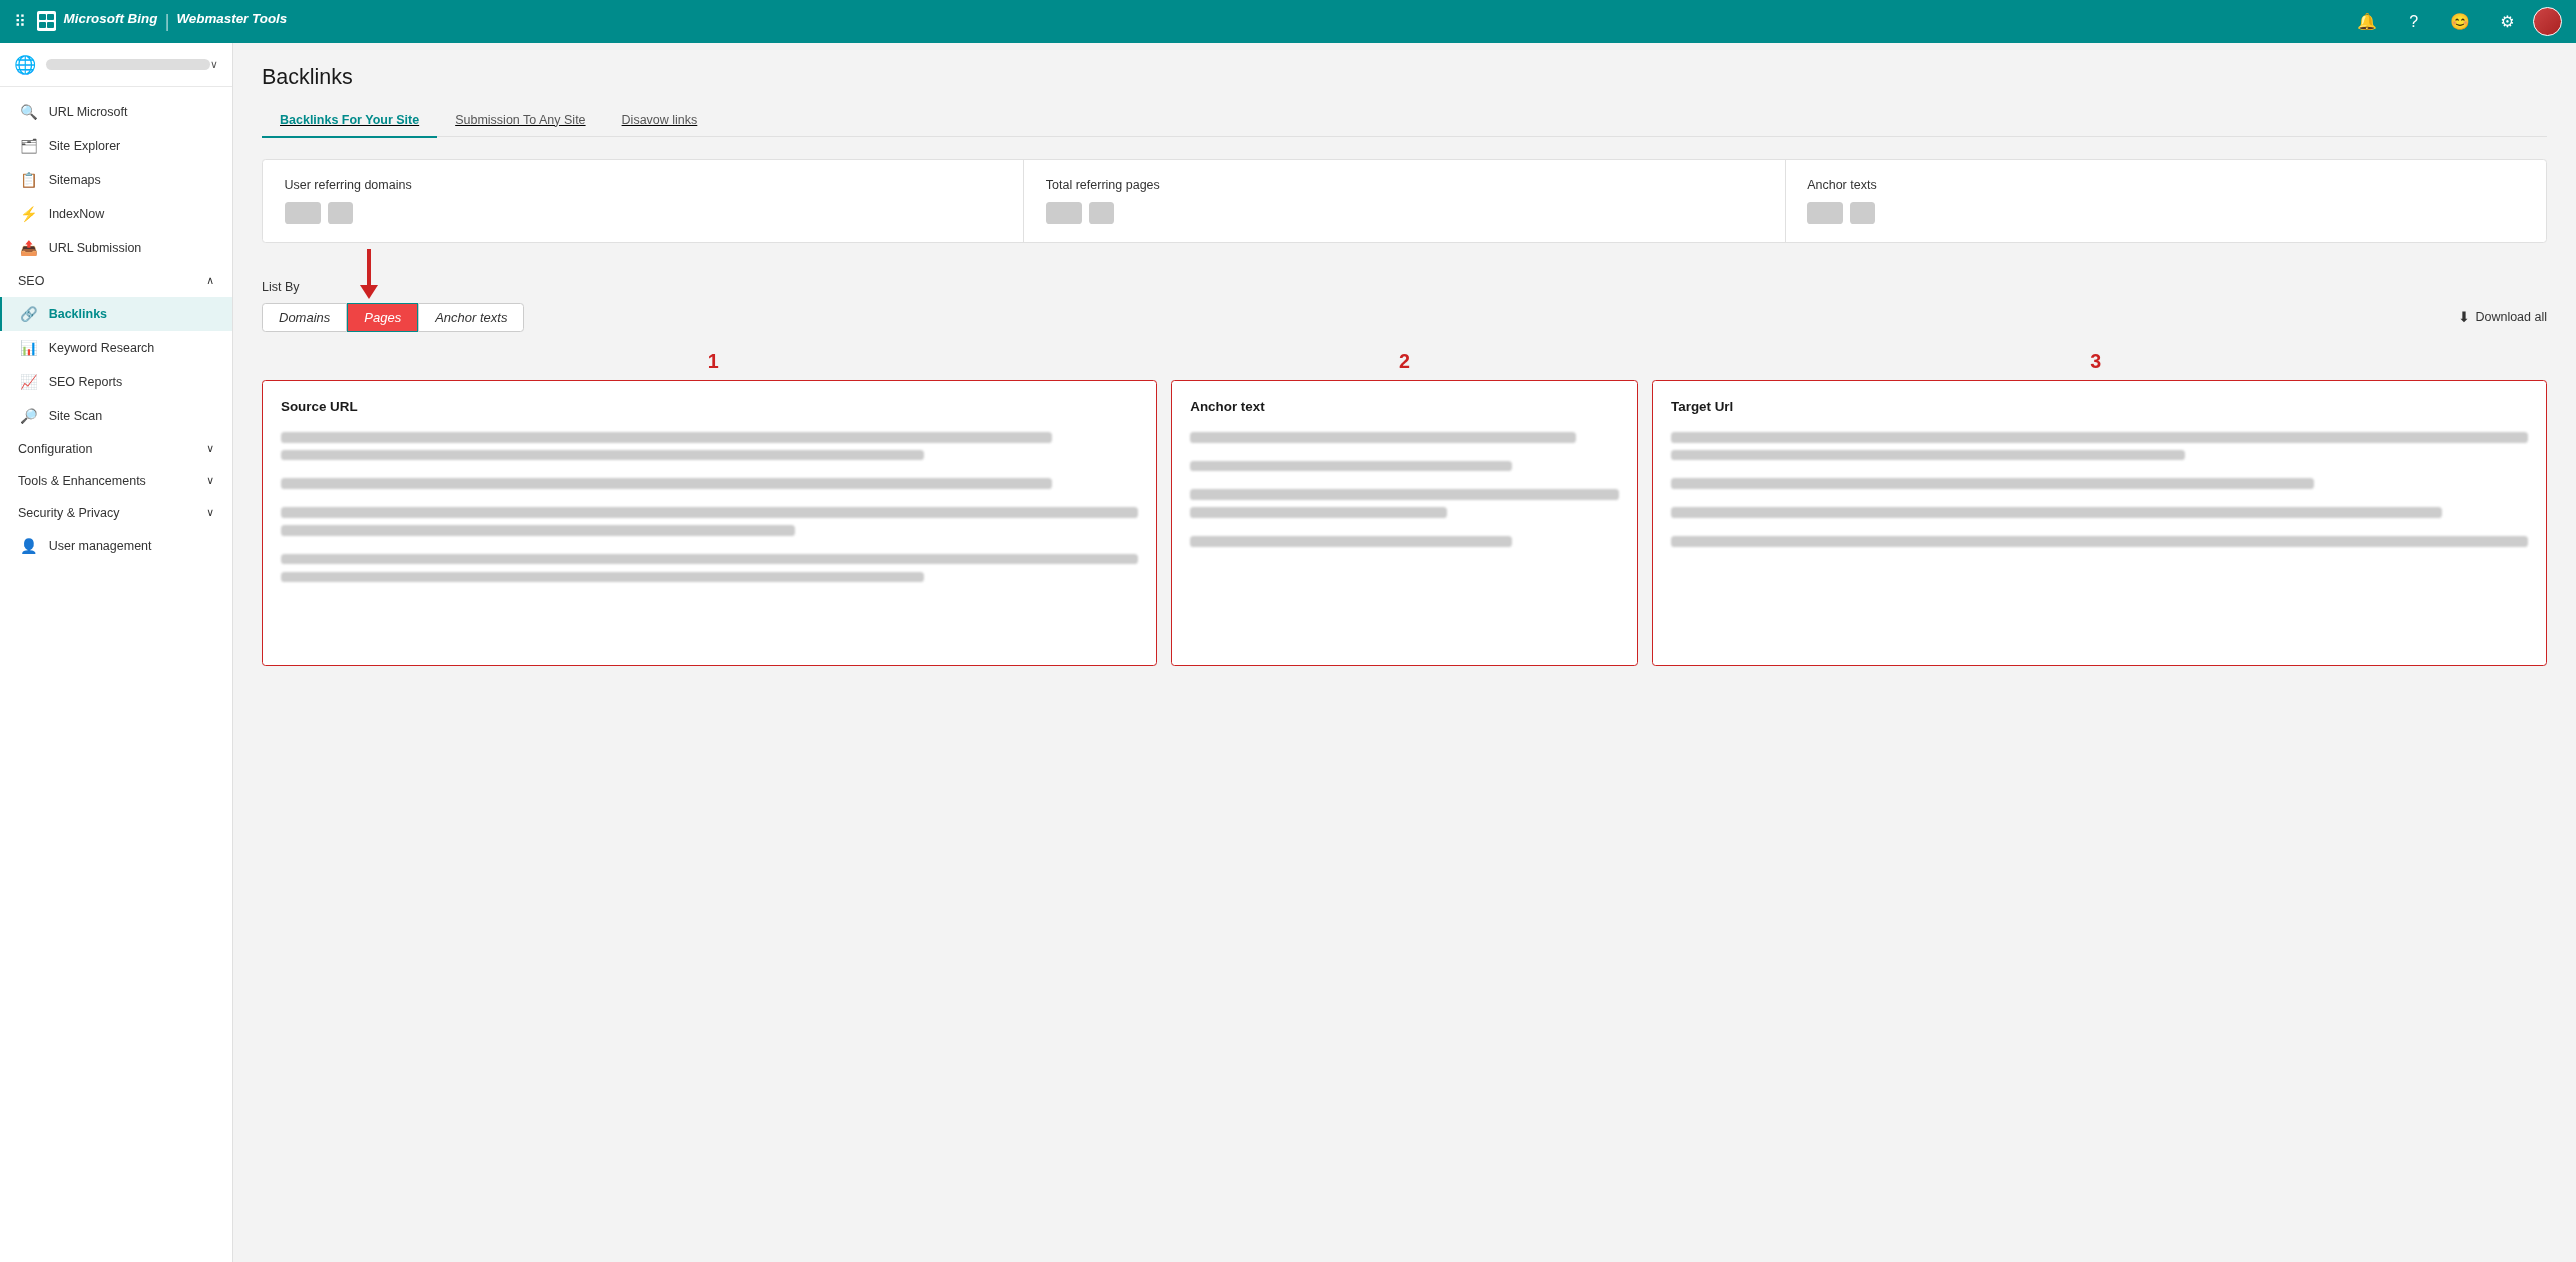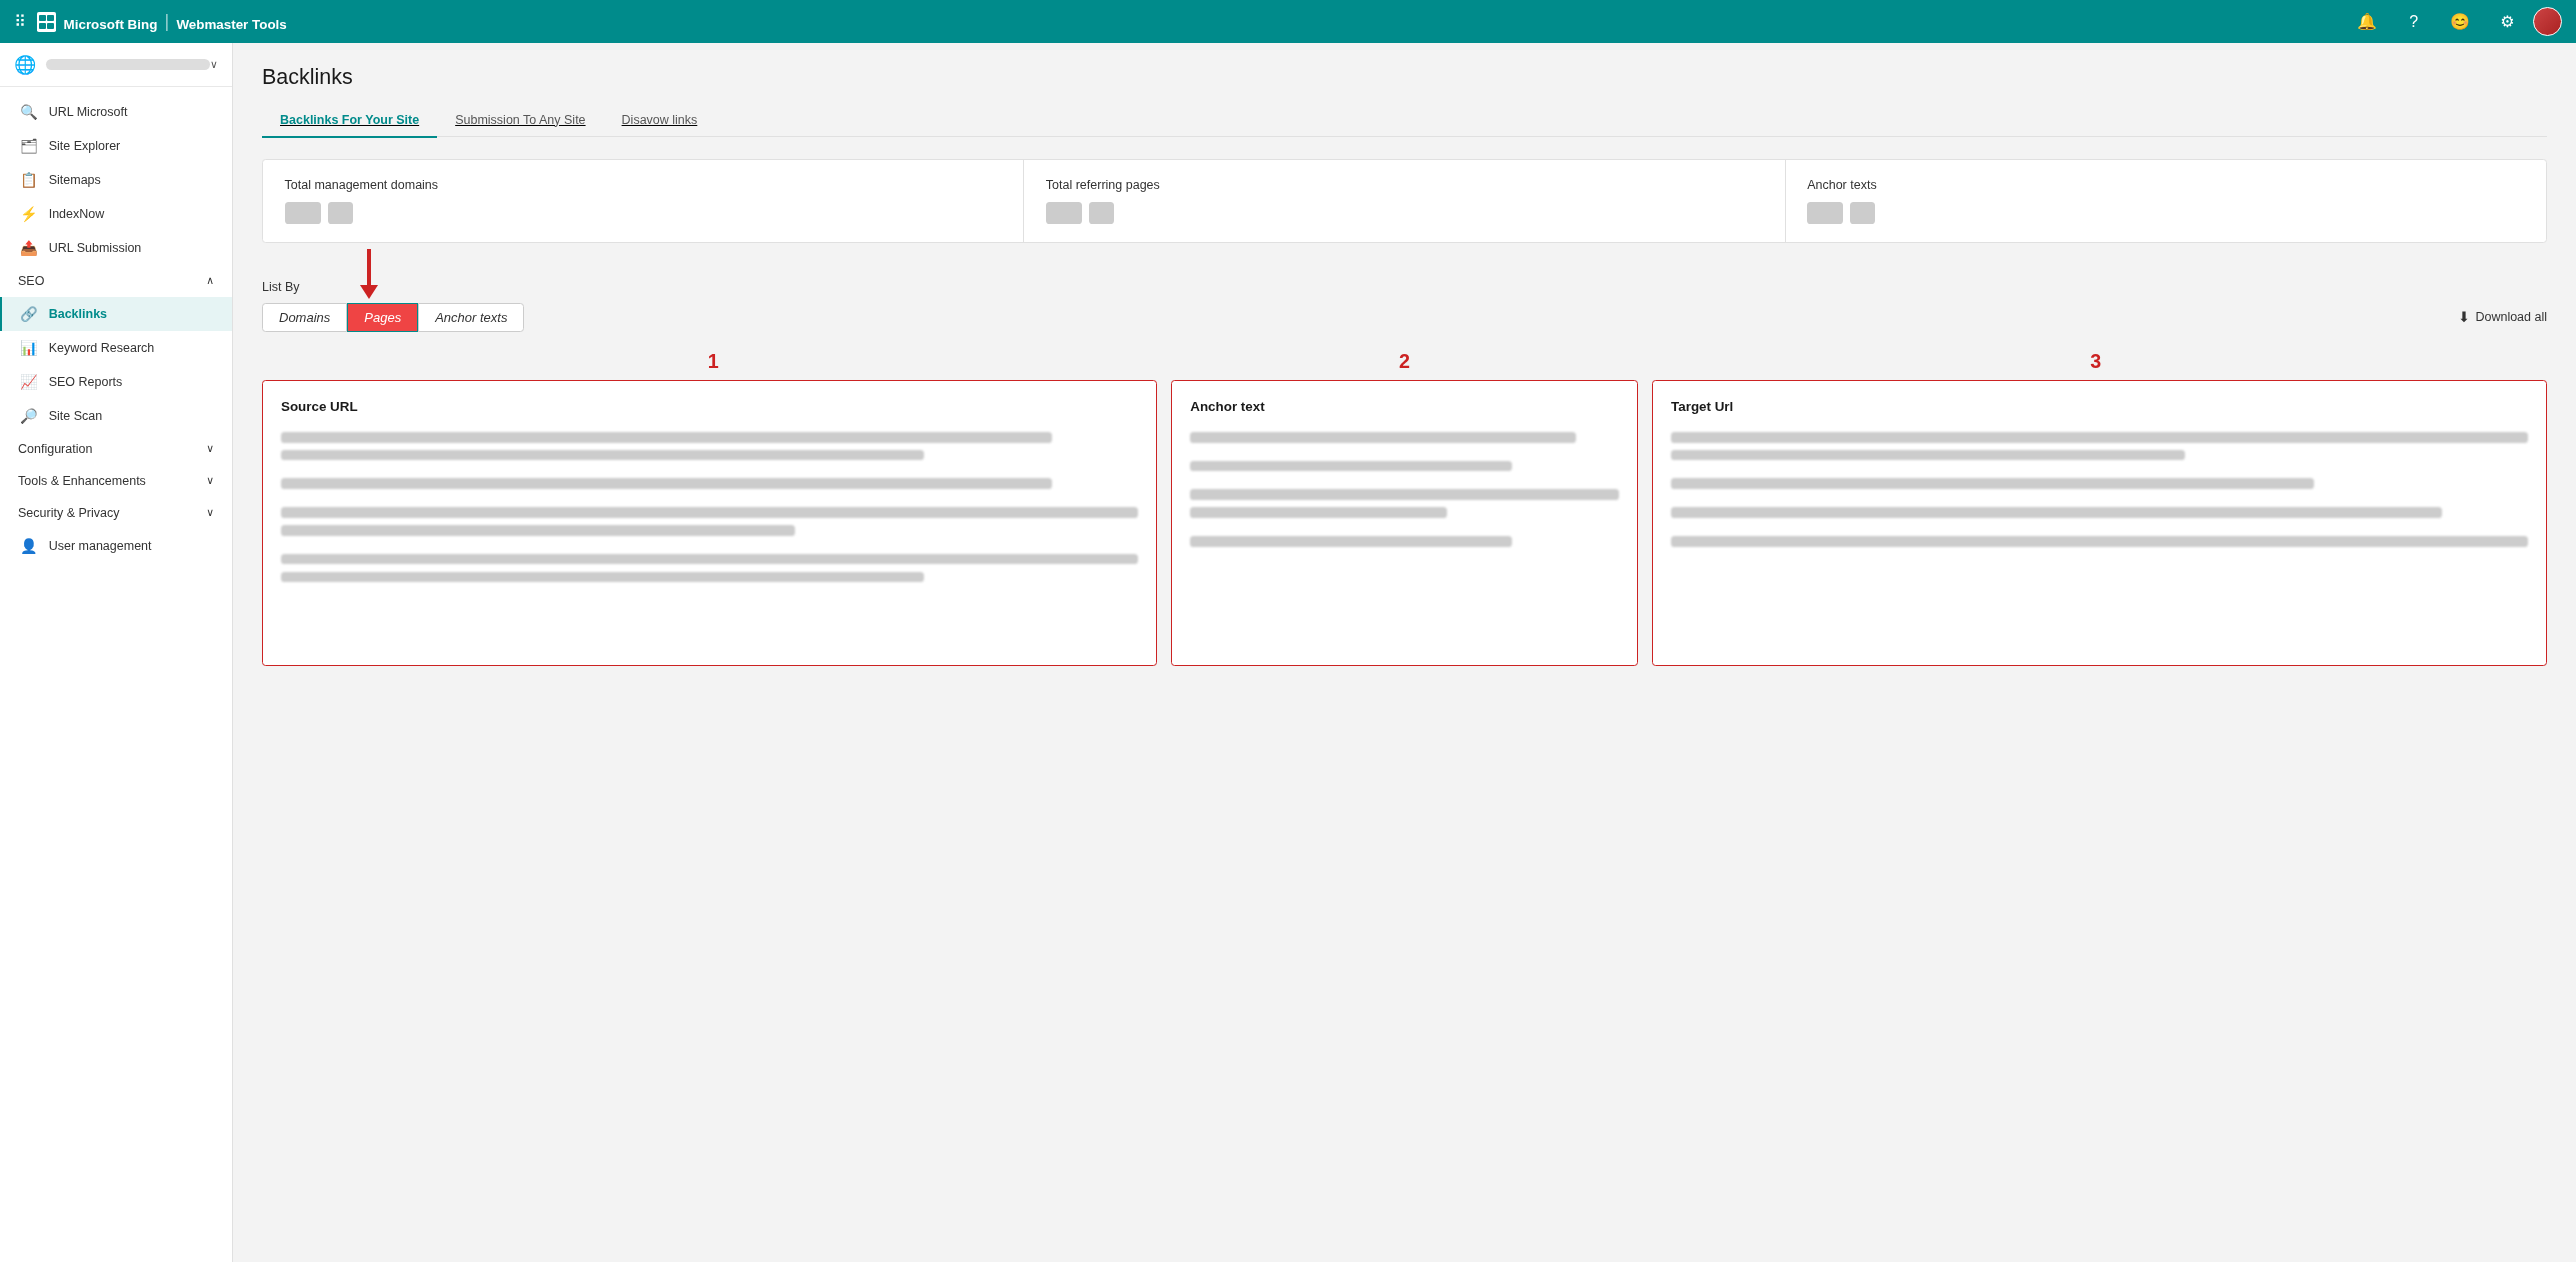--- a/index.html
+++ b/index.html
@@ -9,21 +9,21 @@
     .topnav {
       background: #008b8b;
       height: 43px;
       display: flex;
       align-items: center;
       padding: 0 14.3px;
       gap: 10.7px;
       flex-shrink: 0;
     }
     .topnav-waffle { color: white; font-size: 16px; cursor: pointer; }
-    .topnav-logo { display: flex; align-items: flex-end; gap: 7.2px; color: white; font-size: 13.4px; font-weight: 600; }
+    .topnav-logo { display: flex; align-items: flex-start; gap: 7.2px; color: white; font-size: 13.4px; font-weight: 600; font-style: italic; }
     .topnav-logo-icon { width: 19.7px; height: 19.7px; background: white; display: grid; grid-template-columns: 1fr 1fr; grid-template-rows: 1fr 1fr; gap: 1.8px; padding: 2.7px; border-radius: 1.8px; }
     .topnav-logo-icon span { background: #008b8b; border-radius: 0.9px; }
     .topnav-divider { color: rgba(255,255,255,0.6); font-size: 18px; font-weight: 100; }
     .topnav-spacer { flex: 1; }
     .topnav-icon { color: white; font-size: 16px; cursor: pointer; margin-left: 7.2px; width: 29px; height: 29px; display: flex; align-items: center; justify-content: center; border-radius: 3.6px; }
     .avatar-placeholder { width: 29px; height: 29px; border-radius: 50%; background: linear-gradient(135deg, #c44 0%, #a22 100%); border: 1.8px solid white; cursor: pointer; }
 
     
     .main-layout { display: flex; flex: 1; overflow: hidden; }
 
@@ -357,21 +357,21 @@
       <div class="tab">
         <span>Submission To Any Site</span>
       </div>
       <div class="tab">
         <span>Disavow links</span>
       </div>
     </div>
 
     <div class="stats-row">
       <div class="stat-card">
-        <div class="stat-label">Total management domains</div>
+        <div class="stat-label">User referring domains</div>
         <div class="stat-value-row">
           <div class="stat-val-block"></div>
           <div class="stat-val-block small"></div>
         </div>
       </div>
       <div class="stat-card">
         <div class="stat-label">Total referring pages</div>
         <div class="stat-value-row">
           <div class="stat-val-block"></div>
           <div class="stat-val-block small"></div>

